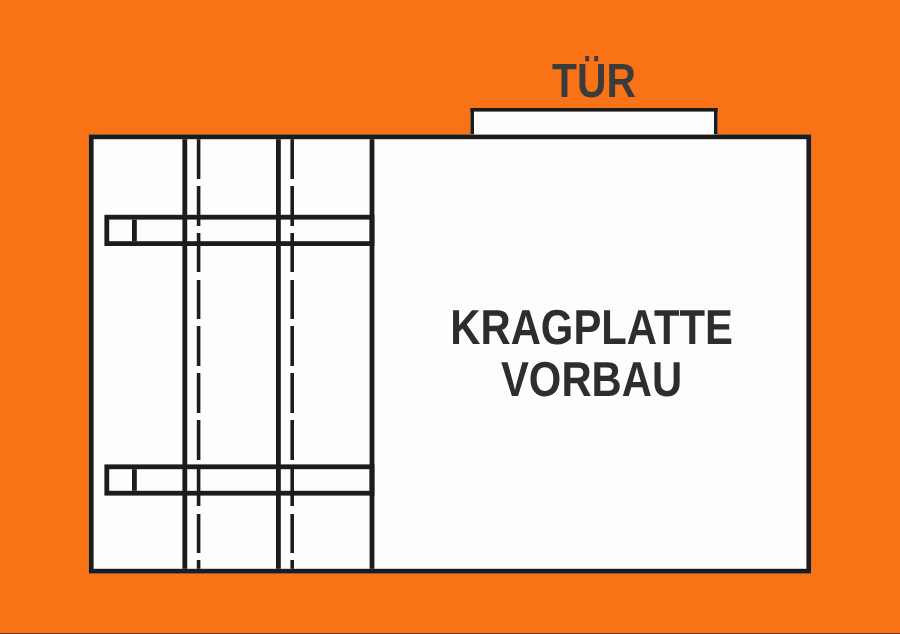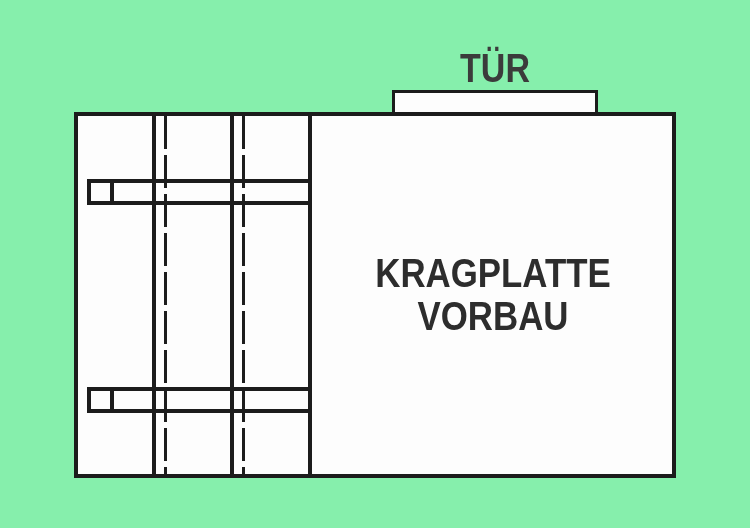--- a/index.html
+++ b/index.html
@@ -4,21 +4,21 @@
 <style>
   html, body {
     margin: 0;
     padding: 0;
     background: #000000;
   }
   .stage {
     position: relative;
     width: 750px;
     height: 528px;
-    background: #86efac;
+    background: #f97316;
     overflow: hidden;
     font-family: "Liberation Sans", sans-serif;
   }
 
   
   .plan {
     position: absolute;
     left: 74px;
     top: 112px;
     width: 602px;

